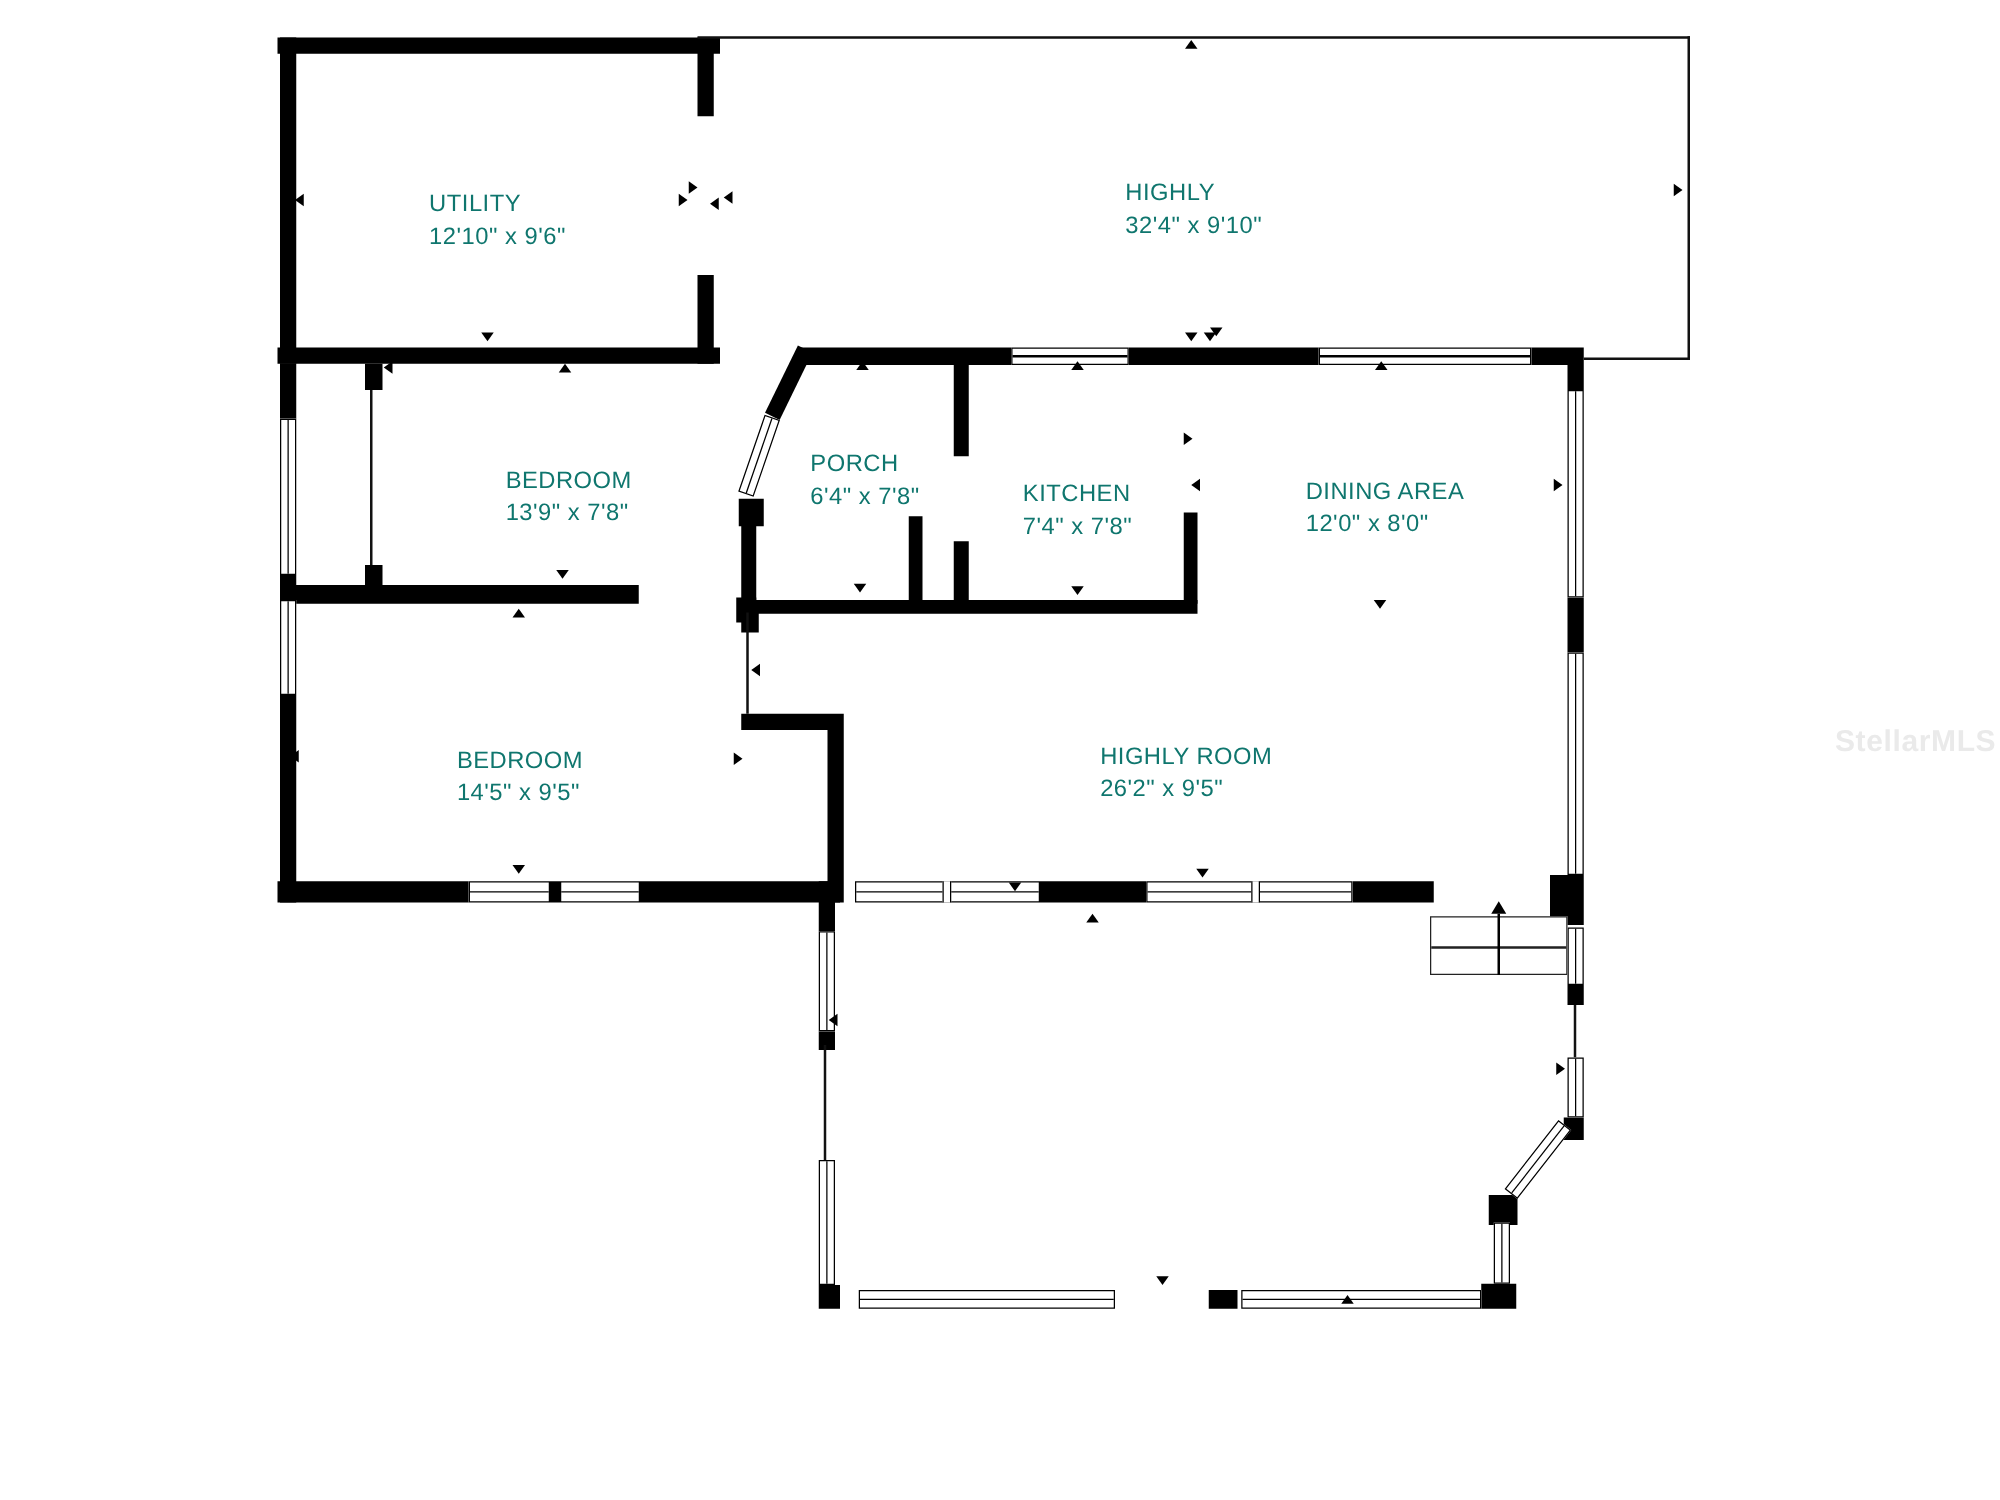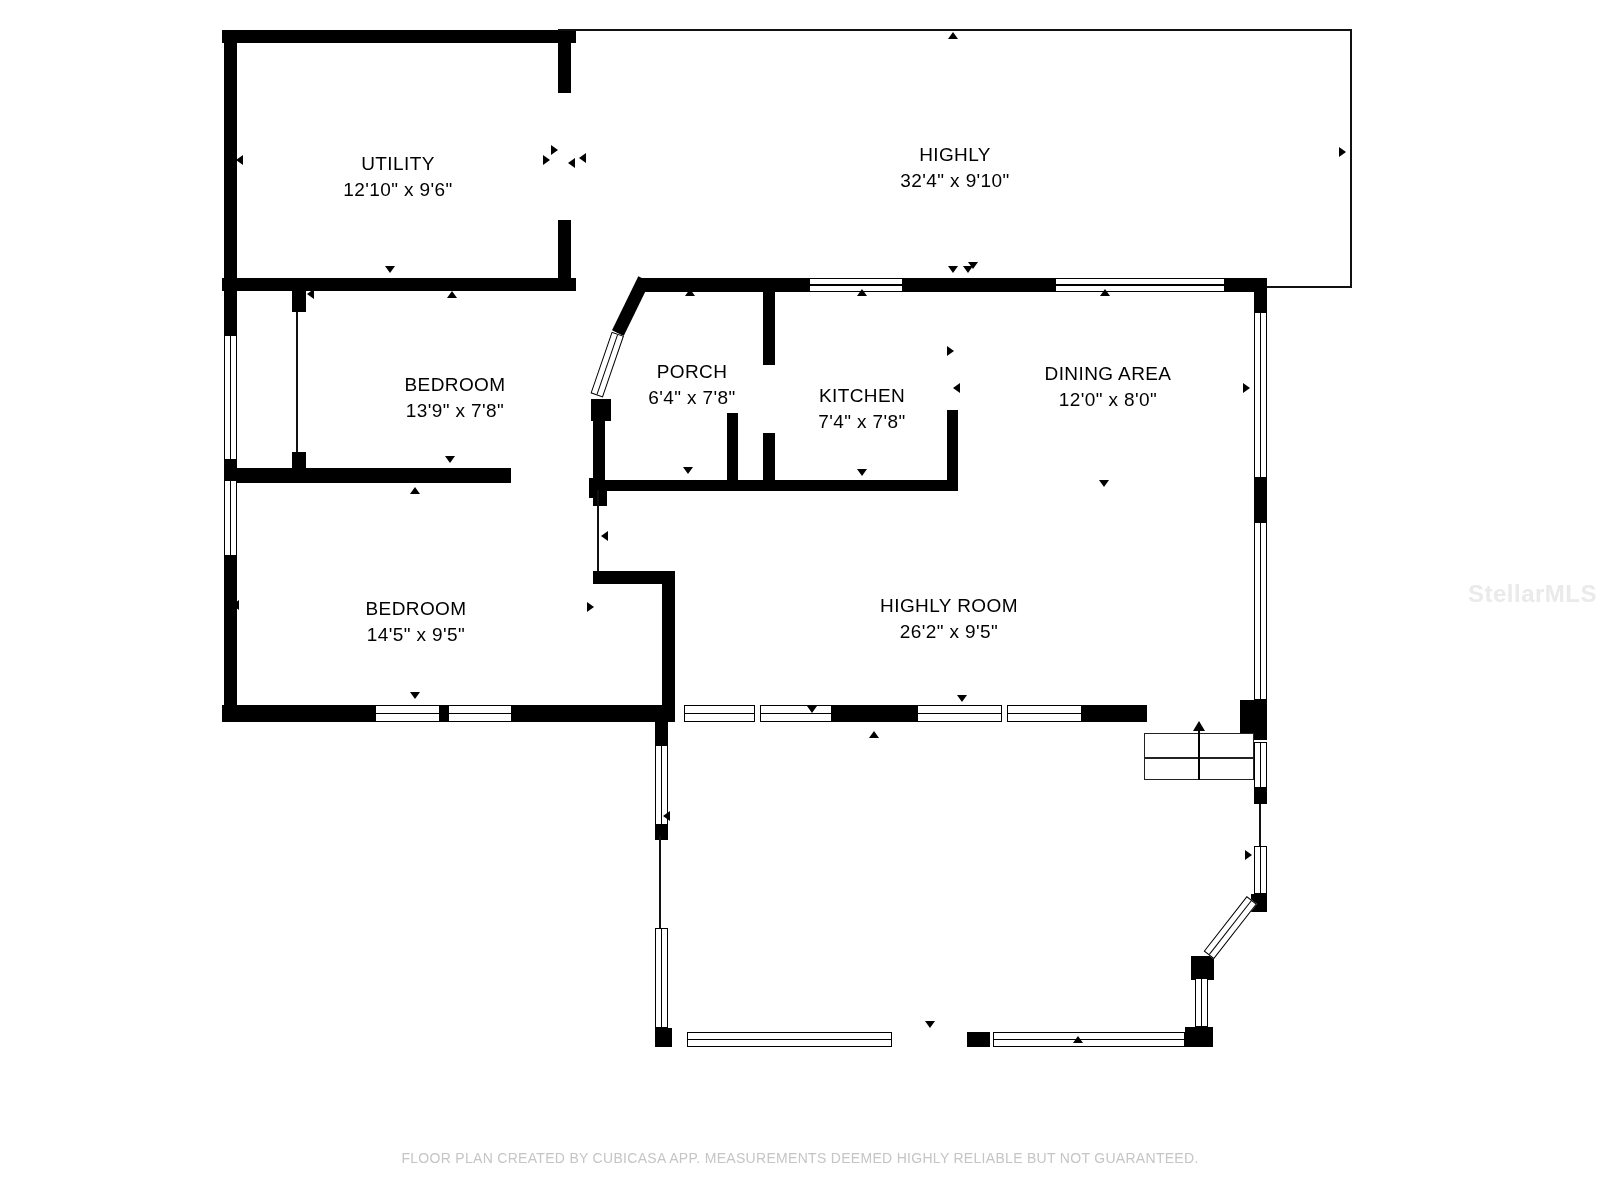--- a/index.html
+++ b/index.html
@@ -15,36 +15,35 @@
     border-left:1.5px solid #000;border-right:1.5px solid #000;box-sizing:border-box;}
   .diag{position:absolute;transform-origin:0 0;box-sizing:border-box;}
   .diag.wallk{background:#000;height:13px;}
   .diag.wink{background:#fff;border:1.5px solid #000;height:13px;}
   .diag.wink .mid{position:absolute;left:0;right:0;top:50%;height:1.5px;margin-top:-1px;background:#000;}
   .marker{position:absolute;width:0;height:0;border:5px solid transparent;}
   .marker.up{border-top:none;border-bottom:7px solid #000;}
   .marker.down{border-bottom:none;border-top:7px solid #000;}
   .marker.left{border-left:none;border-right:7px solid #000;}
   .marker.right{border-right:none;border-left:7px solid #000;}
-  .room-label{position:absolute;transform:translate(-50%,-50%);text-align:center;
-    color:#000000;font-size:19px;line-height:26px;letter-spacing:.4px;white-space:nowrap;}
+  .room-label{position:absolute;transform:translate(-50%,-50%);text-align:left;
+    color:#0f766e;font-size:19px;line-height:26px;letter-spacing:.4px;white-space:nowrap;}
   .stairs{position:absolute;border:1.5px solid #222;box-sizing:border-box;background:#fff;}
   .stairs .step-line{position:absolute;left:0;right:0;height:1.5px;background:#222;}
   .stem{position:absolute;width:2px;background:#000;}
   .head{position:absolute;width:0;height:0;border:6px solid transparent;border-top:none;border-bottom:10px solid #000;}
   #footer{position:absolute;left:0;top:1150px;width:100%;text-align:center;
     color:#c5c5c5;font-size:14px;letter-spacing:.3px;}
   #watermark{position:absolute;top:580px;right:3px;color:#eaeaea;
     font-size:24px;font-weight:600;letter-spacing:.5px;}
 </style>
 </head>
 <body>
 
 <div id="plan">
-  <div id="footer">FLOOR PLAN CREATED BY CUBICASA APP. MEASUREMENTS DEEMED HIGHLY RELIABLE BUT NOT GUARANTEED.</div>
   <div id="watermark">StellarMLS</div>
 <div class="wall" style="left: 222px; top: 30px; width: 354px; height: 13px;"></div>
     <div class="wall" style="left: 224px; top: 30px; width: 13px; height: 261px;"></div>
     <div class="wall" style="left: 222px; top: 278px; width: 354px; height: 13px;"></div>
     <div class="wall" style="left: 558px; top: 30px; width: 13px; height: 63px;"></div>
     <div class="wall" style="left: 558px; top: 220px; width: 13px; height: 71px;"></div>
     <div class="wall" style="left: 640px; top: 278px; width: 169px; height: 14px;"></div>
     <div class="wall" style="left: 903px; top: 278px; width: 152px; height: 14px;"></div>
     <div class="wall" style="left: 1225px; top: 278px; width: 42px; height: 14px;"></div>
     <div class="wall" style="left: 1254px; top: 292px; width: 13px; height: 20px;"></div>
@@ -202,21 +201,21 @@
       <div class="rdims">13'9" x 7'8"</div>
     </div>
     <div class="room-label" style="left: 692px; top: 385px;">
       <div class="rname">PORCH</div>
       <div class="rdims">6'4" x 7'8"</div>
     </div>
     <div class="room-label" style="left: 862px; top: 409px;">
       <div class="rname">KITCHEN</div>
       <div class="rdims">7'4" x 7'8"</div>
     </div>
-    <div class="room-label" style="left: 1108px; top: 387px;">
+    <div class="room-label" style="left: 1108px; top: 407px;">
       <div class="rname">DINING AREA</div>
       <div class="rdims">12'0" x 8'0"</div>
     </div>
     <div class="room-label" style="left: 416px; top: 622px;">
       <div class="rname">BEDROOM</div>
       <div class="rdims">14'5" x 9'5"</div>
     </div>
     <div class="room-label" style="left: 949px; top: 619px;">
       <div class="rname">HIGHLY ROOM</div>
       <div class="rdims">26'2" x 9'5"</div>

